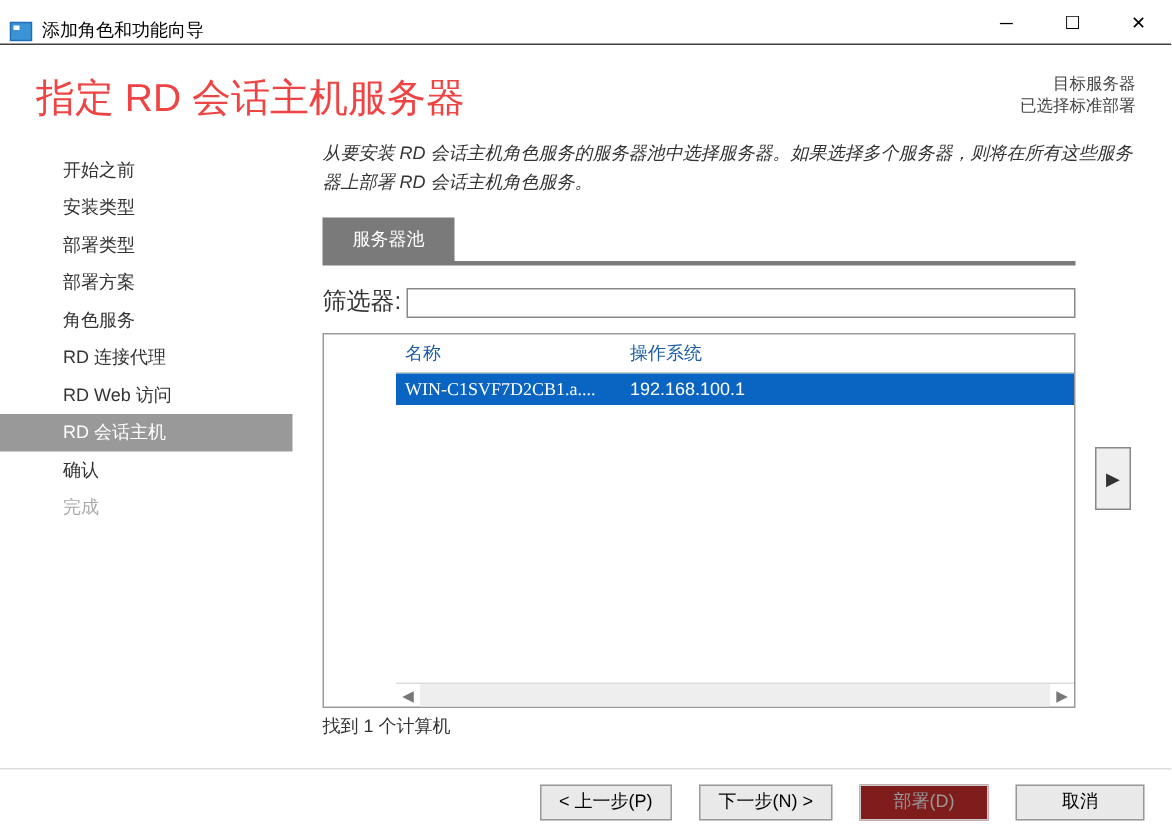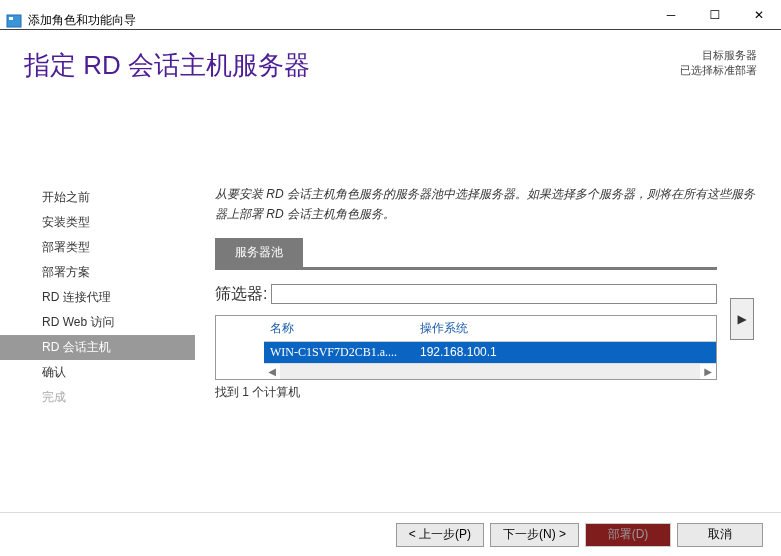--- a/index.html
+++ b/index.html
@@ -7,24 +7,24 @@
 
 .titlebar { height: 30px; display: flex; align-items: flex-end; padding-left: 6px; border-bottom: 1px solid #404040; }
 .titlebar .icon-app { width: 16px; height: 16px; margin-right: 6px; }
 .titlebar .title-text { font-size: 12px; flex: 1; color: #000; }
 .titlebar .win-btns { display: flex; height: 100%; }
 .titlebar .win-btn { width: 44px; height: 100%; display: flex; align-items: center; justify-content: center; font-size: 12px; font-family: sans-serif; }
 
 .body-area { position: relative; padding: 0; }
 
 .header-row { display: flex; align-items: flex-start; padding: 18px 24px 10px 24px; }
-.page-title { color: #4c1d95; font-size: 26px; font-weight: 300; flex: 1; }
+.page-title { color: #ef4444; font-size: 26px; font-weight: 300; flex: 1; }
 .header-right { text-align: right; font-size: 11px; color: #444; }
 
-.main-row { display: flex; padding: 0 0 0 0; height: 400px; align-items: center; }
+.main-row { display: flex; padding: 0 0 0 0; height: 400px; }
 
 .sidebar { width: 195px; padding-top: 8px; }
 .sidebar .item { padding: 4px 8px 4px 42px; font-size: 12px; color: #333; cursor: pointer; }
 .sidebar .item.selected { background: #999; color: #fff; }
 .sidebar .item.disabled { color: #aaa; }
 
 .content { flex: 1; padding: 0 24px 0 20px; font-size: 12px; color: #333; display:flex; flex-direction:column; }
 .content .desc { margin-bottom: 14px; line-height: 1.6; font-style: italic; }
 
 .panels { display: flex; gap: 10px; flex:1; }
@@ -58,21 +58,21 @@
 .panel-right { width: 185px; display:flex; flex-direction:column; }
 .panel-right .label { font-size: 12px; margin-bottom: 5px; }
 .tree-box { border: 1px solid #999; flex:1; padding: 6px 8px; font-size: 12px; }
 .tree-header { color: #1a5ca8; padding-bottom: 6px; border-bottom: 1px solid #ddd; margin-bottom: 8px; }
 .tree-node { margin-left: 8px; }
 .tree-node .caret { display:inline-block; width:0; height:0; border-top:5px solid transparent; border-bottom:5px solid transparent; border-left:6px solid #333; margin-right:4px; transform: rotate(90deg) translateY(2px);}
 .tree-child { margin-left: 0px; margin-top:4px; }
 .status-right { font-size:12px; margin-top:4px; }
 
 .footer { position:absolute; bottom:0; left:0; right:0; height:44px; border-top:1px solid #ddd; display:flex; justify-content:flex-end; align-items:center; padding: 0 18px; gap:6px; background:#fff;}
-.footer button { min-width: 86px; height: 24px; font-size:12px; border:1px solid #999; background:#e9e9e9; padding:0 12px; }
+.footer button { min-width: 86px; height: 24px; font-size:12px; border:1px solid #999; background:#e9e9e9; padding:0 12px;margin-left:12px; }
 .footer button:disabled { color:#999; background:#7f1d1d; border-color:#ccc; }
 </style>
 </head>
 <body>
 
 <div class="titlebar">
   <span class="icon-app">
     <svg viewBox="0 0 16 16">
         <rect x="1" y="2" width="14" height="12" fill="#3a94d6" stroke="#1e6fb8"></rect>
         <rect x="3" y="4" width="4" height="3" fill="#fff"></rect>
@@ -94,20 +94,21 @@
       <div>已选择标准部署</div>
     </div>
   </div>
 
   <div class="main-row">
     <div class="sidebar">
       <div class="item">开始之前</div>
       <div class="item">安装类型</div>
       <div class="item">部署类型</div>
       <div class="item">部署方案</div>
+      <div class="item">角色服务</div>
       <div class="item">RD 连接代理</div>
       <div class="item">RD Web 访问</div>
       <div class="item selected">RD 会话主机</div>
       <div class="item">确认</div>
       <div class="item disabled">完成</div>
     </div>
 
     <div class="content">
       <div class="desc">从要安装 RD 会话主机角色服务的服务器池中选择服务器。如果选择多个服务器，则将在所有这些服务器上部署 RD 会话主机角色服务。</div>
 

